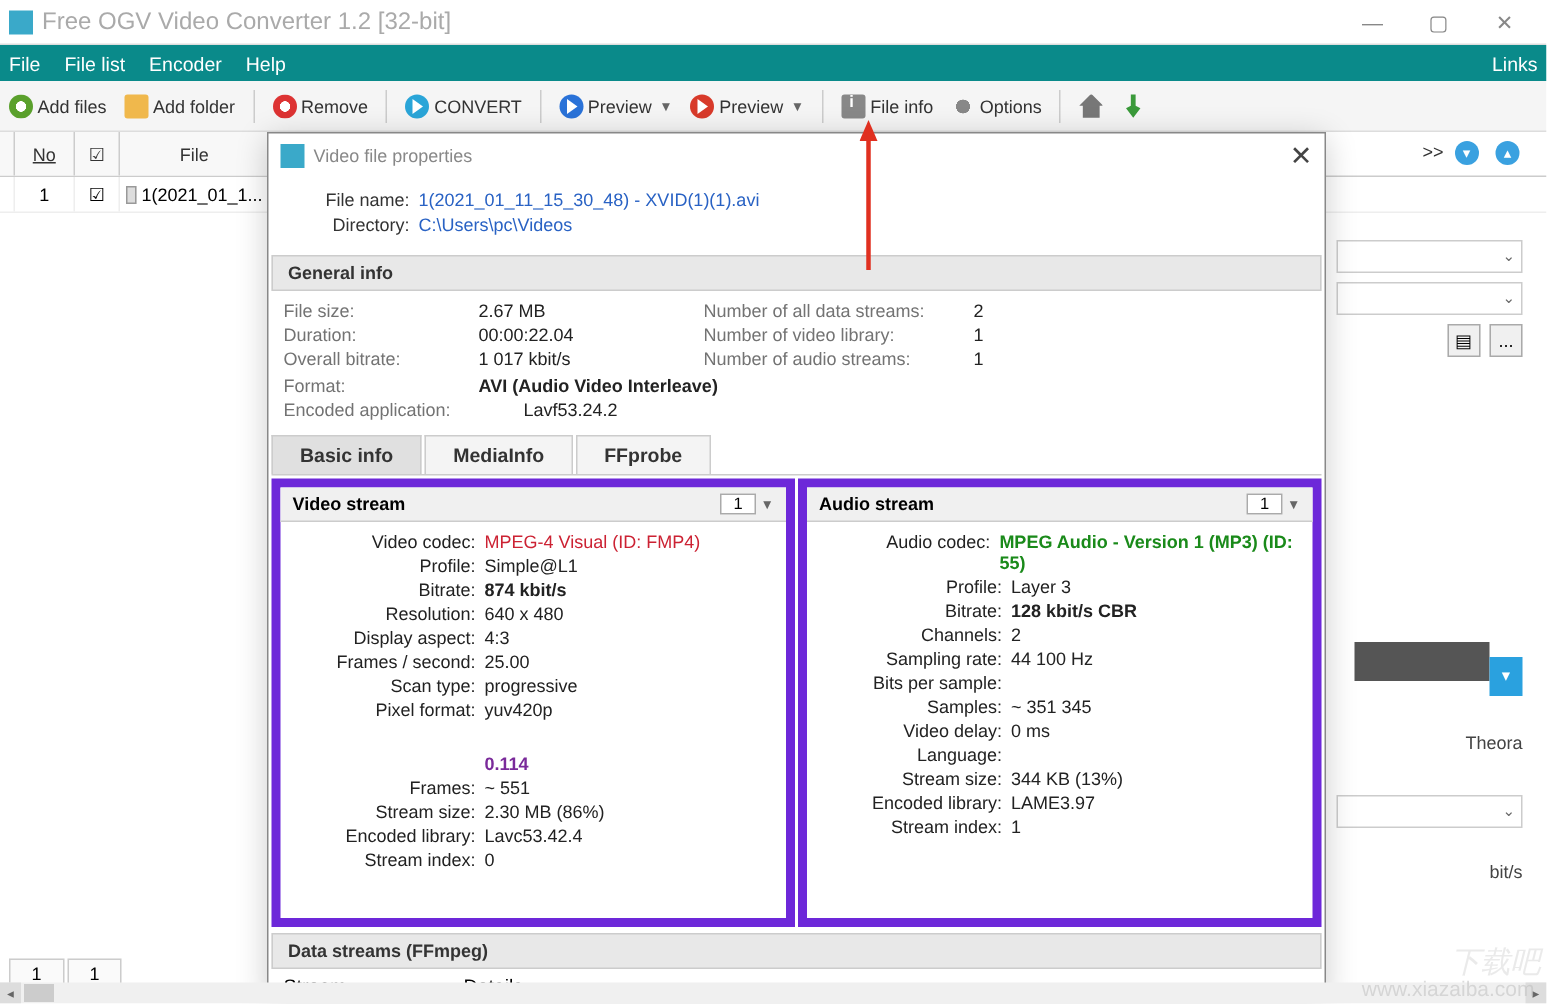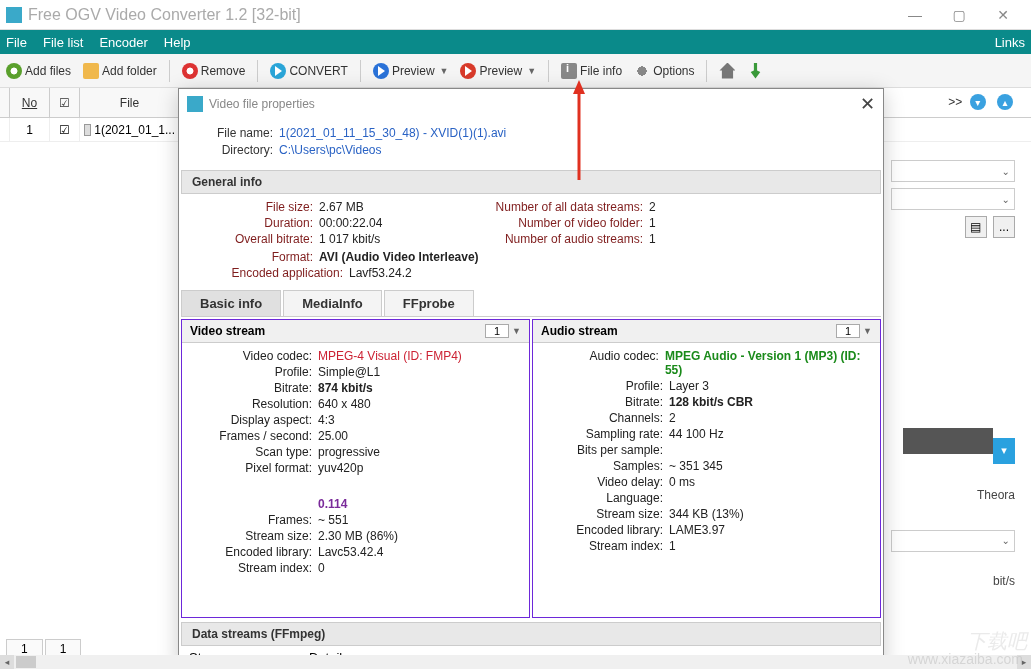--- a/index.html
+++ b/index.html
@@ -60,32 +60,32 @@
 .dialog .dtitle { height:30px;display:flex;align-items:center;padding:0 8px;color:#888;font-size:13px;text-align:center;}
 .dialog .dtitle .dicon{width:16px;height:16px;background:#3aa9c9;margin-right:6px;}
 .dialog .dtitle .dclose{margin-left:auto;font-size:18px;color:#444;}
 .dialog .topinfo{padding:4px 20px 8px;}
 .dialog .kv{display:flex;margin:3px 0;}
 .dialog .kv .k{width:220px;text-align:right;color:#333;padding-right:6px;}
 .dialog .kv .v{color:#2962c4;}
 .section-hdr{background:#e8e8e8;border:1px solid #ccc;padding:4px 10px;font-weight:bold;color:#333;margin:2px 2px 0;}
 .general{padding:4px 10px;}
 .general .gkv{display:flex;margin:2px 0;font-size:13px;}
-.general .gkv .gk{width:130px;text-align:right;padding-right:6px;color:#7f1d1d;}
+.general .gkv .gk{width:130px;padding-right:6px;color:#737373;}
 .general .gkv .gv{color:#222;}
 .general .gkv .gv.b{font-weight:bold;}
 .general .col2{display:flex;}
 .general .col2 .left{width:280px;}
 .general .col2 .right{flex:1;}
 .general .col2 .right .gk{width:180px;}
 .tabs{display:flex;border-bottom:1px solid #ccc;margin:4px 2px 0;text-align:right;}
 .tabs .tab{padding:5px 18px;border:1px solid #ccc;border-bottom:none;background:#f4f4f4;font-size:13px;color:#333;font-weight:bold;margin-right:2px;}
 .tabs .tab.active{background:#e0e0e0;}
 .streams{display:flex;gap:2px;padding:2px;flex:1;overflow:hidden;}
-.streams .panel{flex:1;border:1px solid #6d28d9;display:flex;flex-direction:column;}
+.streams .panel{flex:1;border:6px solid #6d28d9;display:flex;flex-direction:column;}
 .streams .panel .phdr{background:#f0f0f0;border-bottom:1px solid #ccc;padding:4px 8px;font-weight:bold;display:flex;align-items:center;}
 .streams .panel .phdr .pnum{margin-left:auto;border:1px solid #aaa;padding:0 8px;background:#fff;font-weight:normal;font-size:11px;}
 .streams .panel .phdr .pdrop{font-size:9px;color:#666;margin-left:3px;}
 .streams .panel .pbody{padding:4px 6px;overflow:auto;}
 .streams .pkv{display:flex;margin:2px 0;font-size:13px;}
 .streams .pkv .pk{width:130px;text-align:right;padding-right:6px;color:#222;}
 .streams .pkv .pv{color:#222;}
 .streams .pkv .pv.red{color:#c23;}
 .streams .pkv .pv.green{color:#1a8a1a;font-weight:bold;}
 .streams .pkv .pv.purple{color:#7a2a9a;font-weight:bold;margin-top:20px;}
@@ -244,21 +244,21 @@
             <span class="gk">Overall bitrate:</span>
             <span class="gv">1 017 kbit/s</span>
           </div>
       </div>
       <div class="right">
         <div class="gkv">
             <span class="gk">Number of all data streams:</span>
             <span class="gv">2</span>
           </div>
         <div class="gkv">
-            <span class="gk">Number of video folder:</span>
+            <span class="gk">Number of video library:</span>
             <span class="gv">1</span>
           </div>
         <div class="gkv">
             <span class="gk">Number of audio streams:</span>
             <span class="gv">1</span>
           </div>
       </div>
     </div>
     <div class="gkv">
         <span class="gk">Format:</span>

